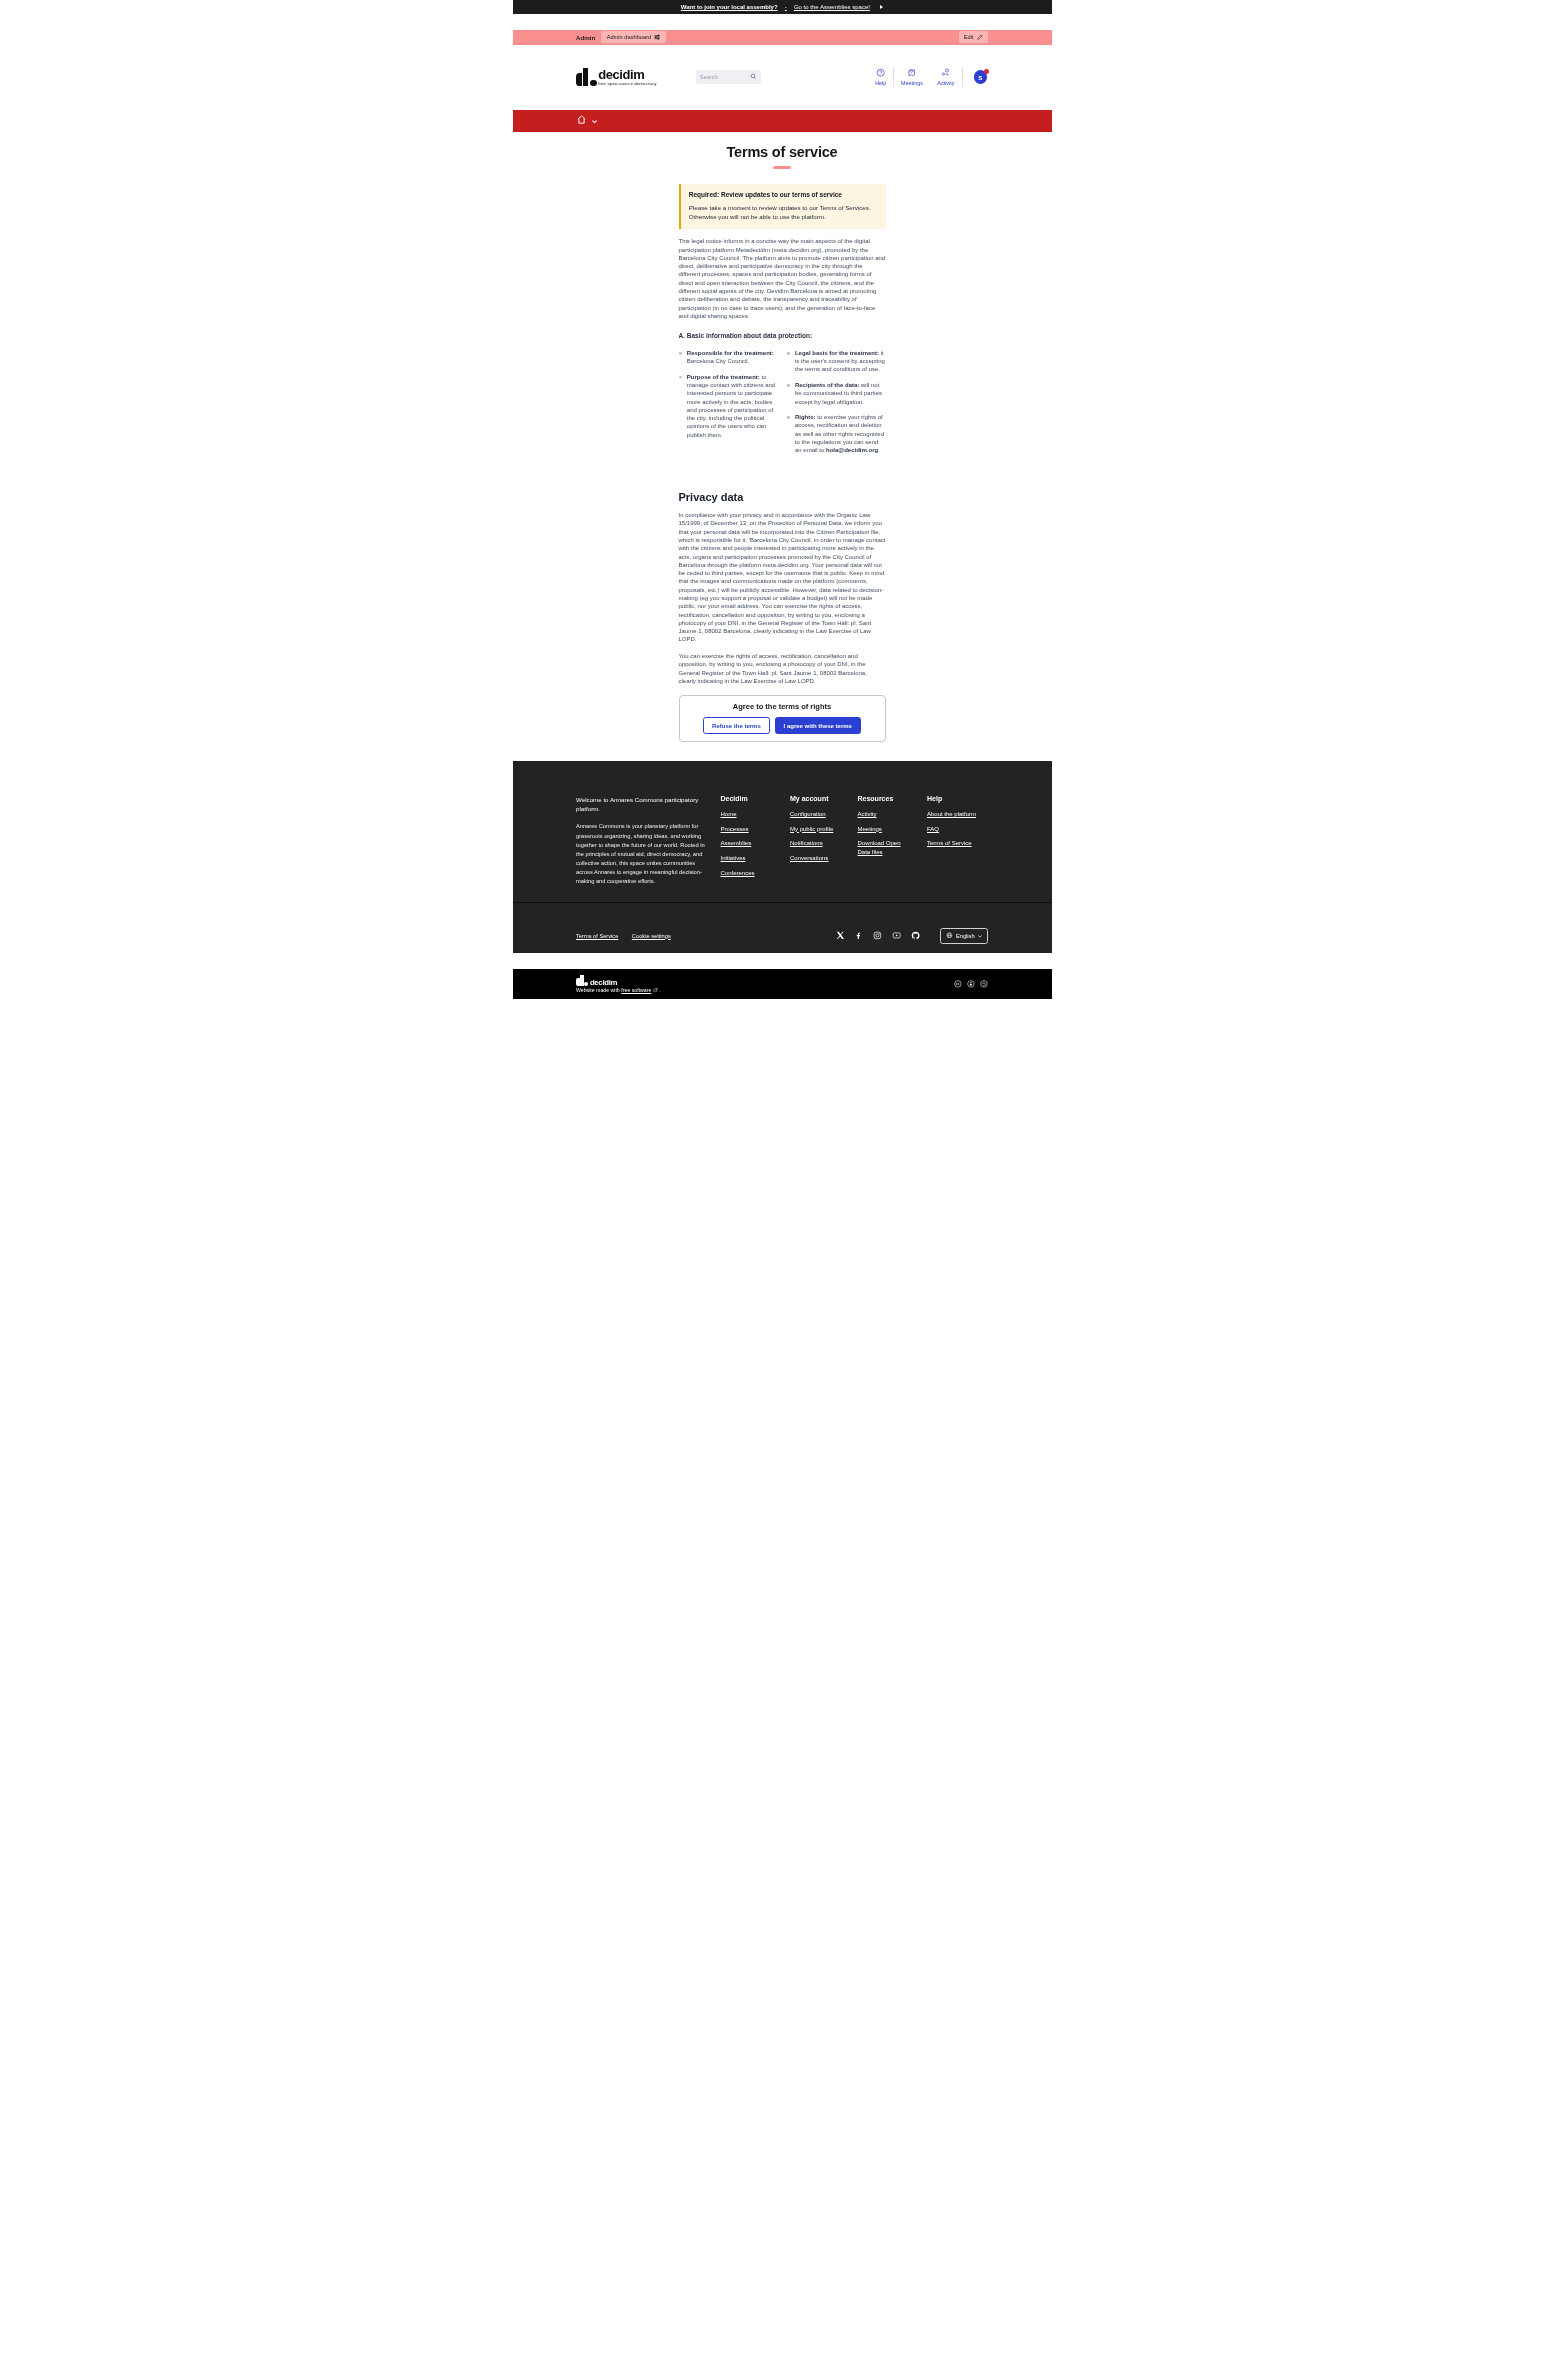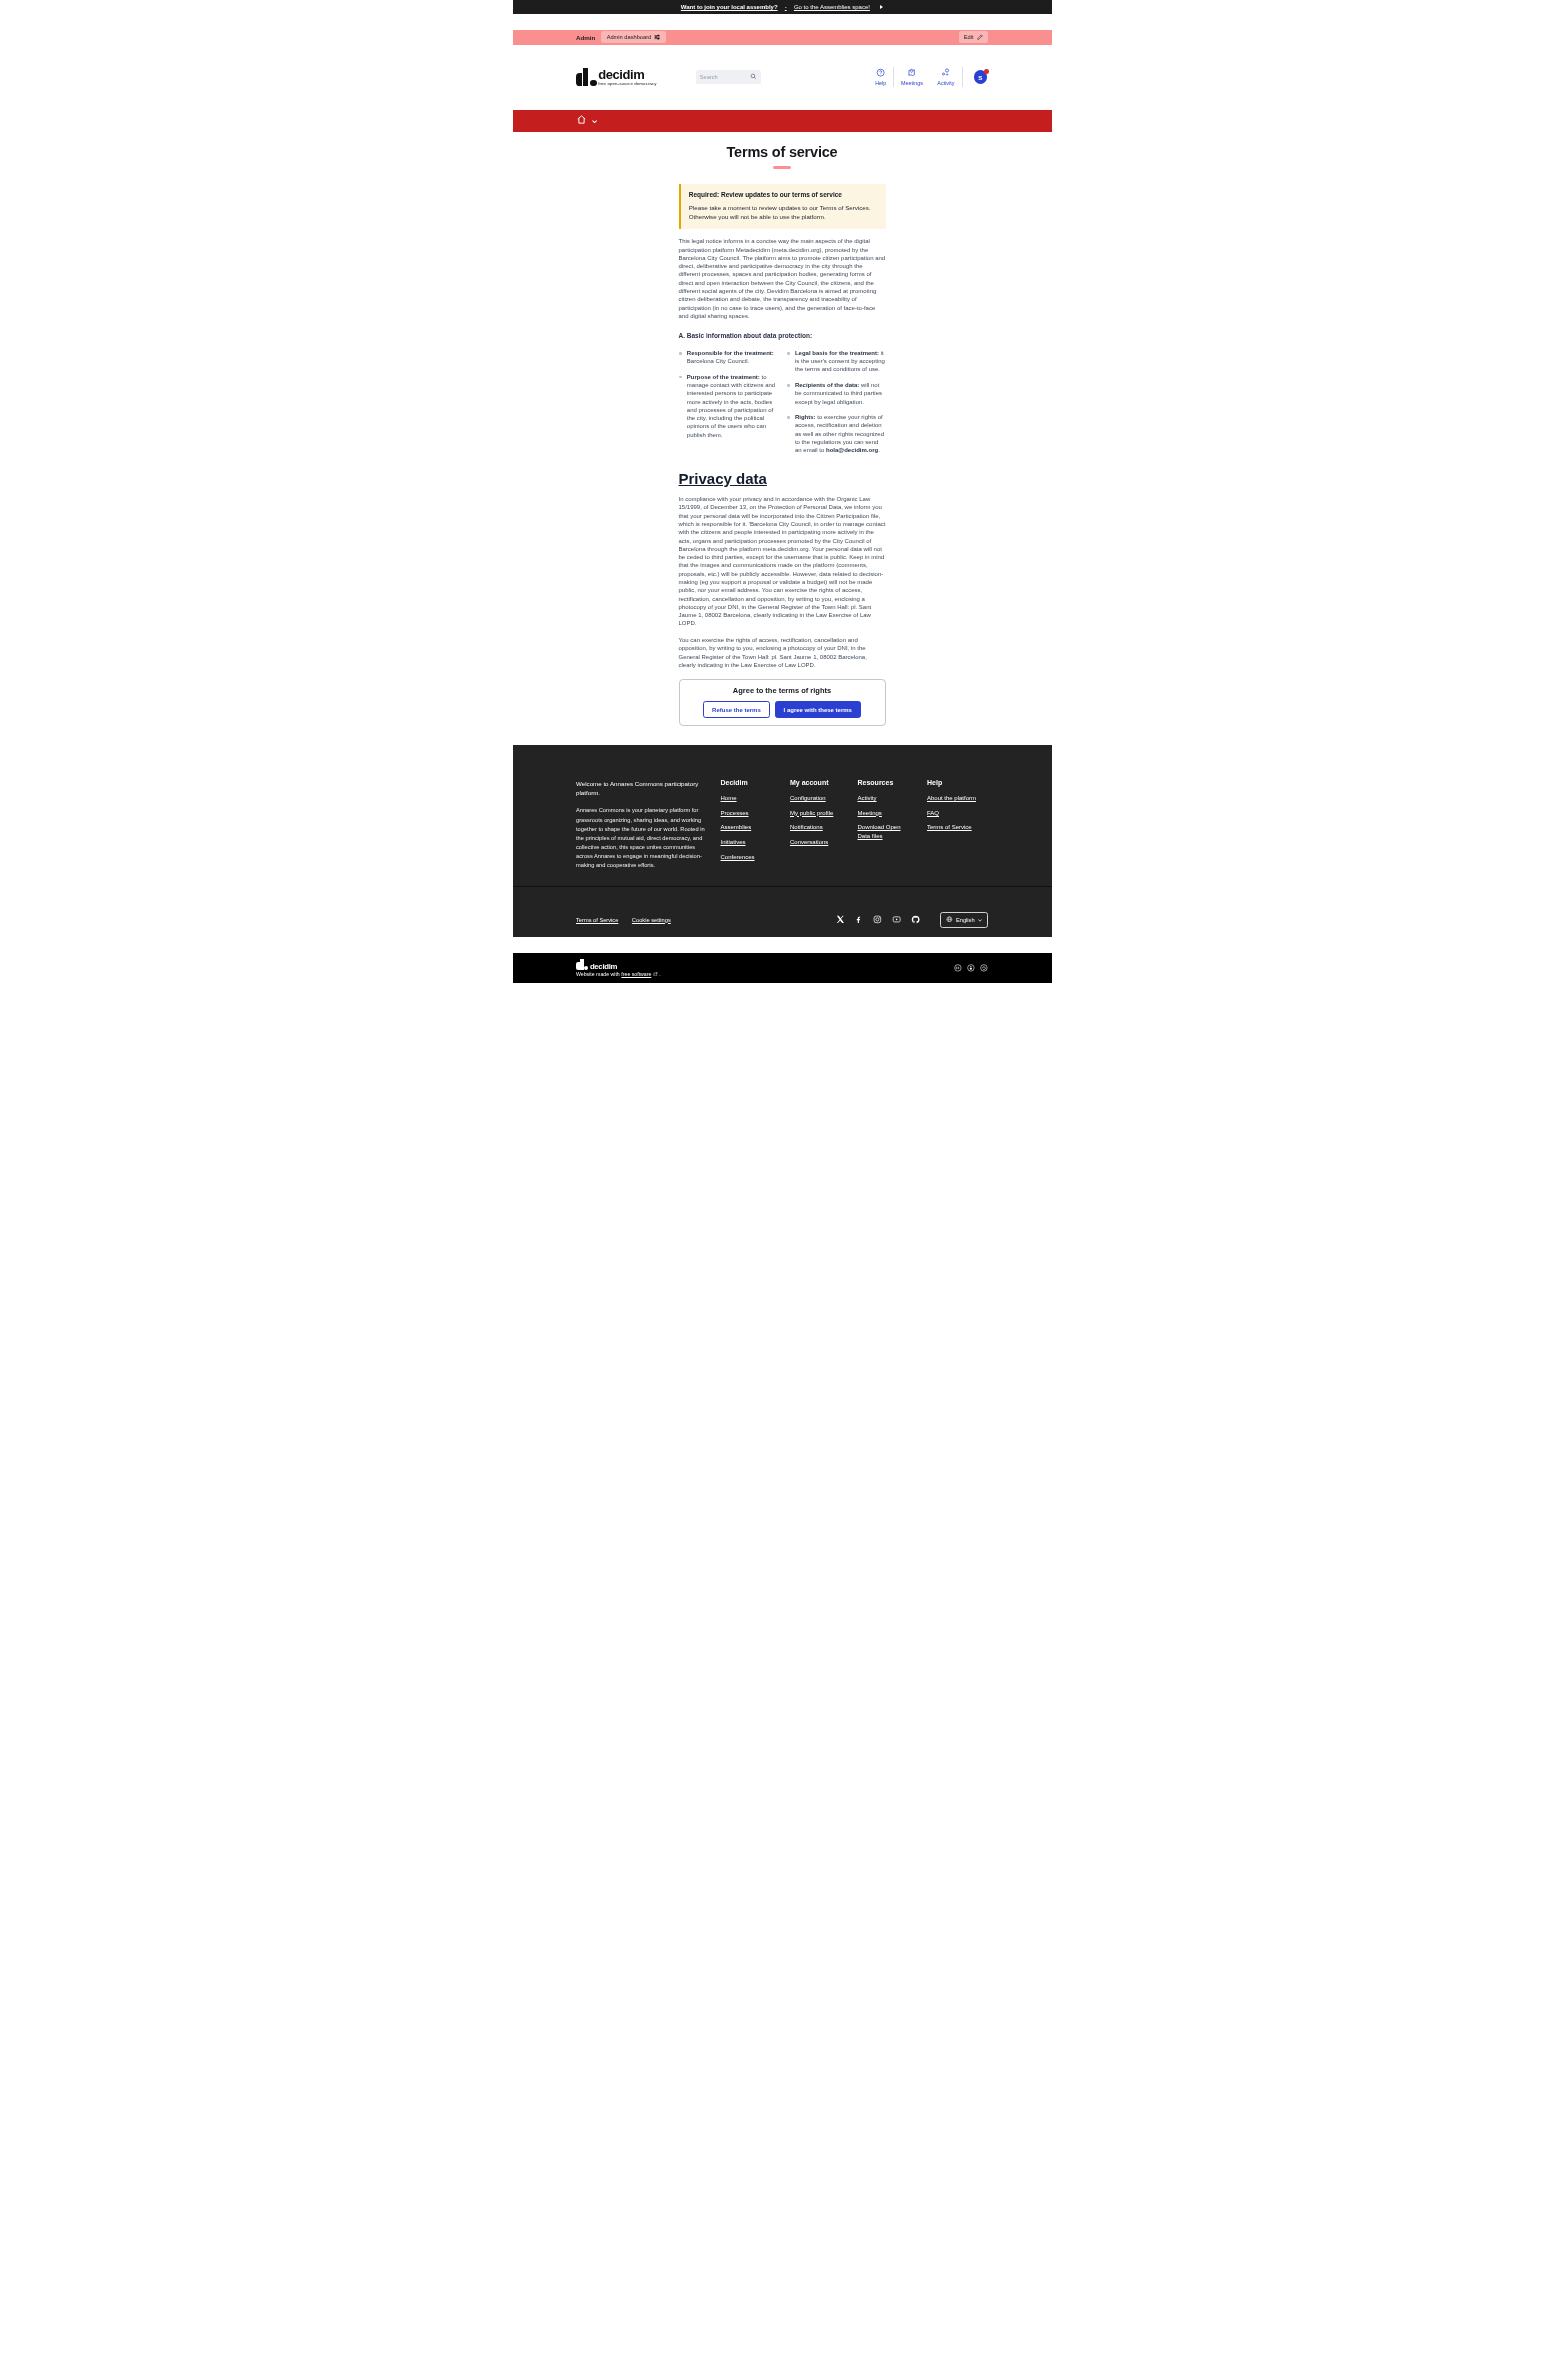--- a/index.html
+++ b/index.html
@@ -57,21 +57,21 @@
   .callout { margin-top:15.5px; background:#fbf5e2; border-left:2.6px solid #e7a500; padding:6.7px 8.3px 7.8px; }
   .callout-title { font-size:6.5px; font-weight:700; color:#14181f; }
   .callout-body { font-size:6.2px; color:#232a33; line-height:1.5; margin-top:4.7px; }
   .para { font-size:6px; line-height:8.3px; color:#3f4b5b; margin-top:8.3px; }
   .section-a { font-size:6.5px; font-weight:700; color:#2a3444; margin-top:11.4px; }
   .bullets { display:flex; gap:9.3px; margin-top:10.3px; }
   .bcol { flex:1; }
   .bitem { position:relative; padding-left:8.3px; font-size:6px; line-height:8.3px; color:#3f4b5b; margin-bottom:7.2px; }
   .bitem:before { content:""; position:absolute; left:0.5px; top:3.1px; width:2.6px; height:2.6px; border-radius:50%; background:#bcc3cc; }
   .bitem b { color:#2a3444; }
-  h2.privacy { font-size:15px; font-weight:800; color:#121c2b; margin-top:8px;text-decoration:underline; }
+  h2.privacy { font-size:11px; font-weight:800; color:#121c2b; margin-top:29px; }
   .agree-card { margin-top:9.3px; border:0.5px solid #c6c6c6; border-radius:4.1px; padding:6.7px 7.2px 7.8px; }
   .agree-title { text-align:center; font-size:7.5px; font-weight:700; color:#14181f; }
   .agree-btns { display:flex; justify-content:center; gap:5.2px; margin-top:6.2px; }
   .btn { font-family:inherit; font-size:6px; font-weight:700; border-radius:2.6px; padding:4.1px 7.8px; cursor:pointer; }
   .btn-outline { background:#fff; color:#2b3fd0; border:0.8px solid #2b3fd0; }
   .btn-fill { background:#2b3fd0; color:#fff; border:0.8px solid #2b3fd0; }
 
   
   .site-footer { background:#232323; color:#fff; padding-top:17.6px; }
   .foot-cols { display:flex; }

